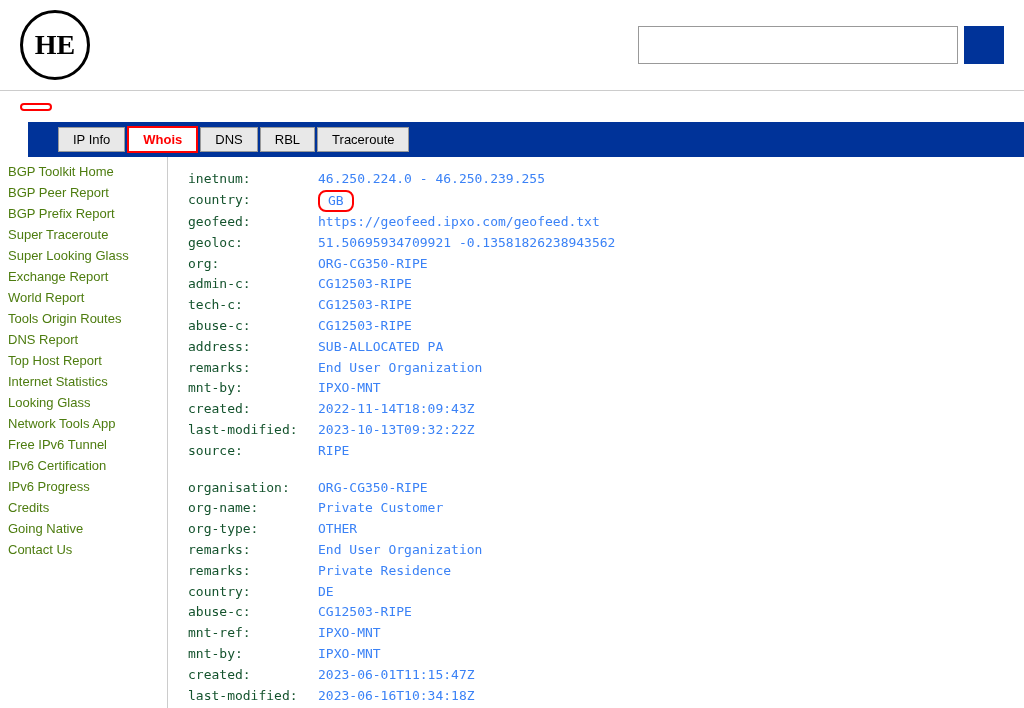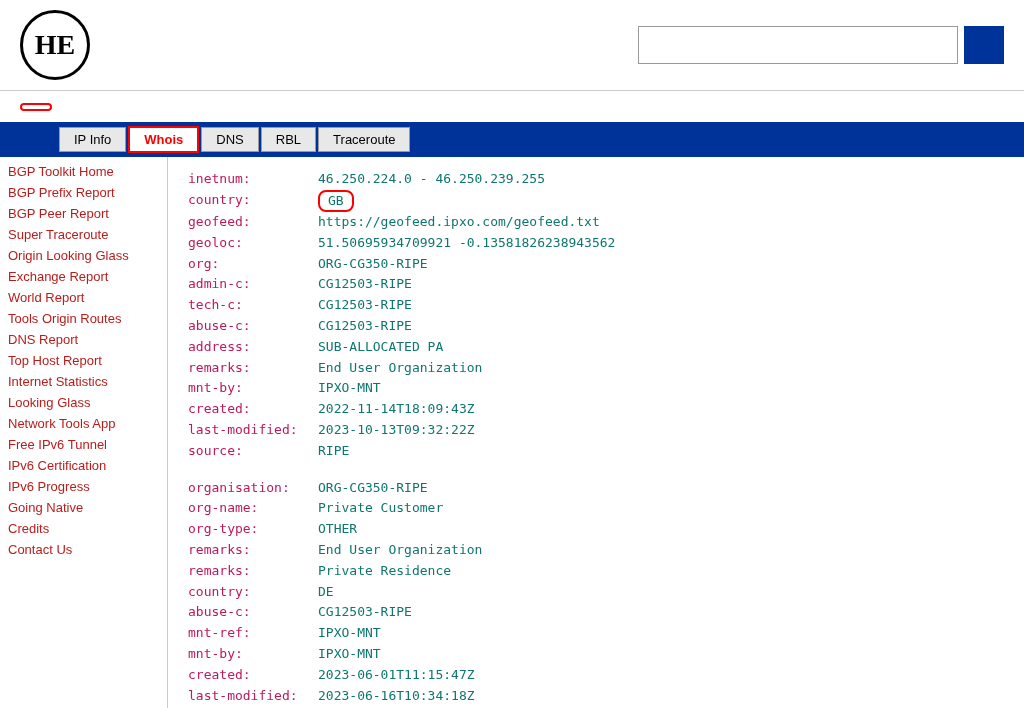--- a/index.html
+++ b/index.html
@@ -82,22 +82,23 @@
       color: red;
       font-size: 18px;
       font-weight: bold;
     }
 
     
     #nav-bar {
       display: flex;
       align-items: center;
       background: #003399;
-      padding: 4px 21px;
-      gap: 16px;
+      padding: 4px 0;
+      gap: 8px;
+      margin-left: 28px;
     }
     #quick-links-label {
       color: #fff;
       font-weight: bold;
       font-size: 14px;
       padding: 4px 10px;
       white-space: nowrap;
     }
     .tab-btn {
       background: #e8e8e8;
@@ -123,21 +124,21 @@
     
     #sidebar {
       width: 168px;
       flex-shrink: 0;
       border-right: 1px solid #ccc;
       padding: 4px 0;
     }
     .sidebar-item {
       display: block;
       padding: 3px 8px;
-      color: #b91c1c;
+      color: #4d7c0f;
       text-decoration: none;
       font-size: 13px;
       cursor: pointer;
     }
 
     
     #content {
       flex: 1;
       padding: 12px 20px;
       font-family: monospace;
@@ -148,24 +149,24 @@
     .whois-section {
       margin-bottom: 16px;
     }
     .whois-row {
       display: flex;
       line-height: 1.6;
     }
     .whois-key {
       width: 130px;
       flex-shrink: 0;
-      color: #be185d;
+      color: #14532d;
     }
     .whois-val {
-      color: #0f766e;
+      color: #3b82f6;
     }
     .highlighted-row .whois-key,
     .highlighted-row .whois-val {
       
     }
     .country-highlight {
       border: 2px solid red;
       border-radius: 8px;
       padding: 0 8px;
       display: inline-block;
@@ -197,37 +198,37 @@
   <span id="quick-links-label"></span>
 
   <div id="tabs-container"><button class="tab-btn">IP Info</button><button class="tab-btn active">Whois</button><button class="tab-btn">DNS</button><button class="tab-btn">RBL</button><button class="tab-btn">Traceroute</button></div>
 </div>
 
 <div id="main-layout">
 
   <div id="sidebar">
 
   <a class="sidebar-item">BGP Toolkit Home</a>
+      <a class="sidebar-item">BGP Peer Report</a>
       <a class="sidebar-item">BGP Prefix Report</a>
-      <a class="sidebar-item">BGP Peer Report</a>
       <a class="sidebar-item">Super Traceroute</a>
-      <a class="sidebar-item">Origin Looking Glass</a>
+      <a class="sidebar-item">Super Looking Glass</a>
       <a class="sidebar-item">Exchange Report</a>
       <a class="sidebar-item">World Report</a>
       <a class="sidebar-item">Tools Origin Routes</a>
       <a class="sidebar-item">DNS Report</a>
       <a class="sidebar-item">Top Host Report</a>
       <a class="sidebar-item">Internet Statistics</a>
       <a class="sidebar-item">Looking Glass</a>
       <a class="sidebar-item">Network Tools App</a>
       <a class="sidebar-item">Free IPv6 Tunnel</a>
       <a class="sidebar-item">IPv6 Certification</a>
       <a class="sidebar-item">IPv6 Progress</a>
+      <a class="sidebar-item">Credits</a>
       <a class="sidebar-item">Going Native</a>
-      <a class="sidebar-item">Credits</a>
       <a class="sidebar-item">Contact Us</a>
     </div>
 
   <div id="content">
 
   <div class="whois-section">
         <div class="whois-row">
           <span class="whois-key">inetnum:</span>
           <span class="whois-val">46.250.224.0 - 46.250.239.255</span>
         </div>

